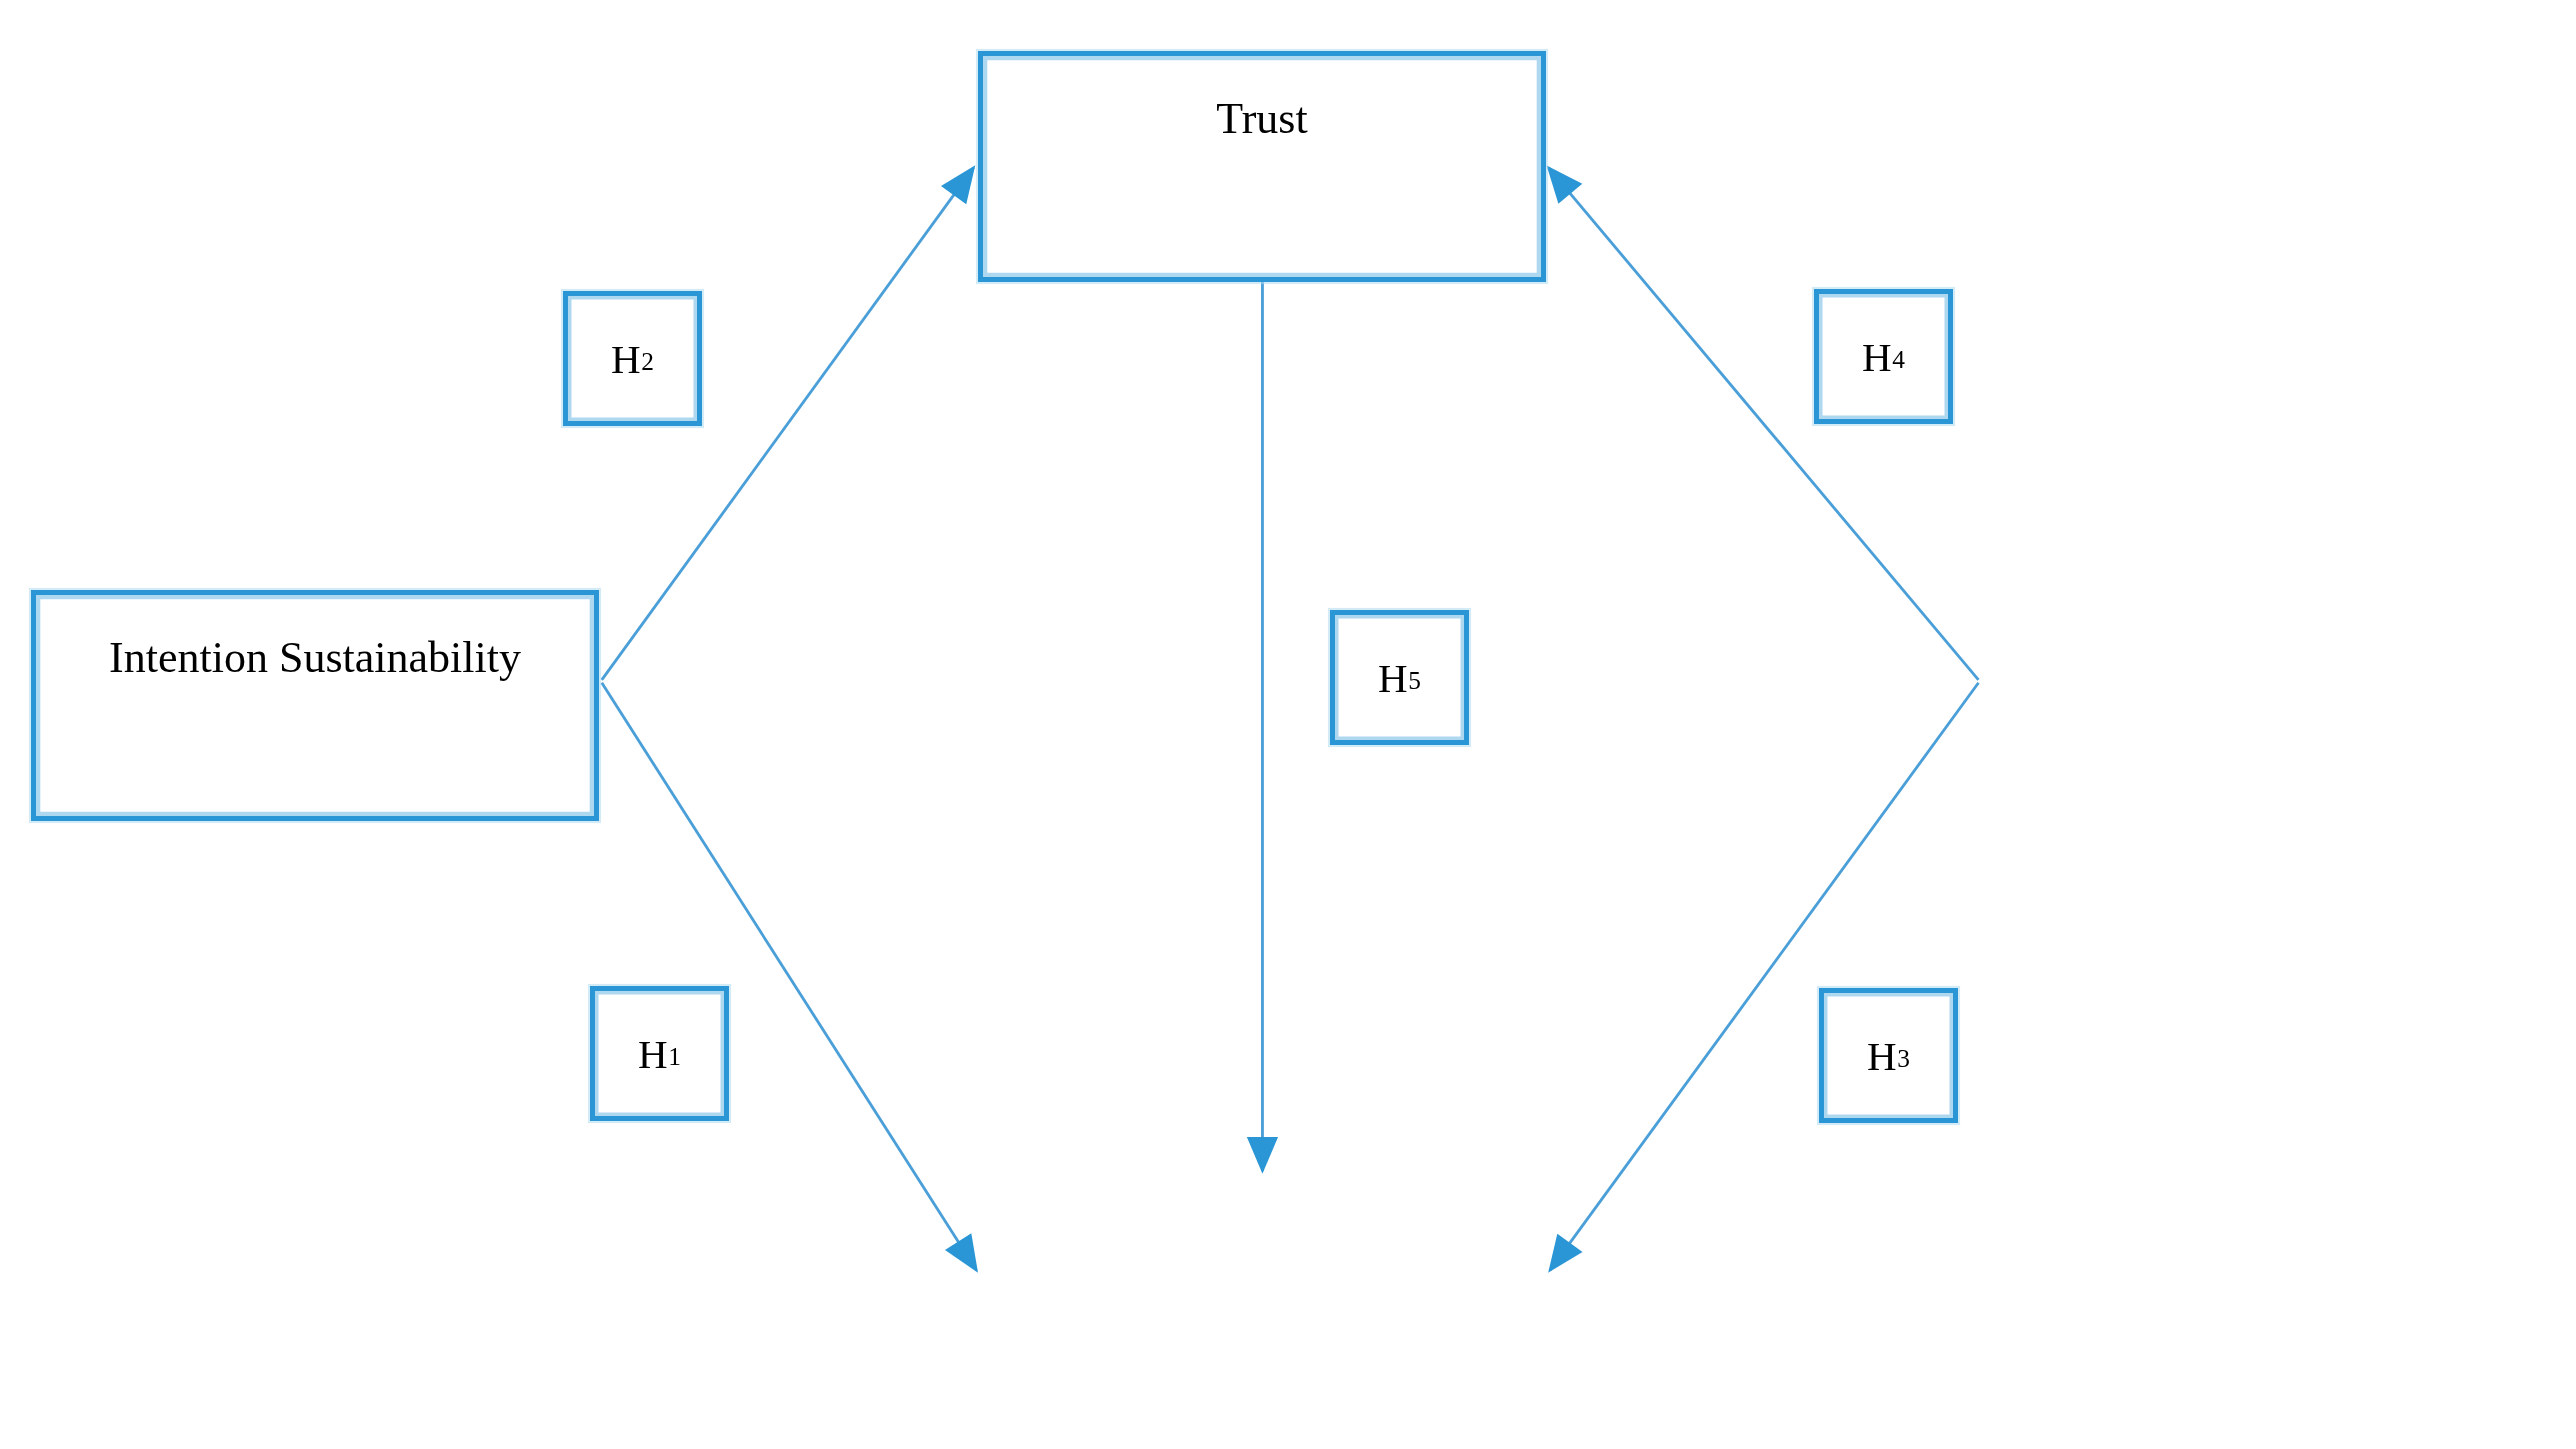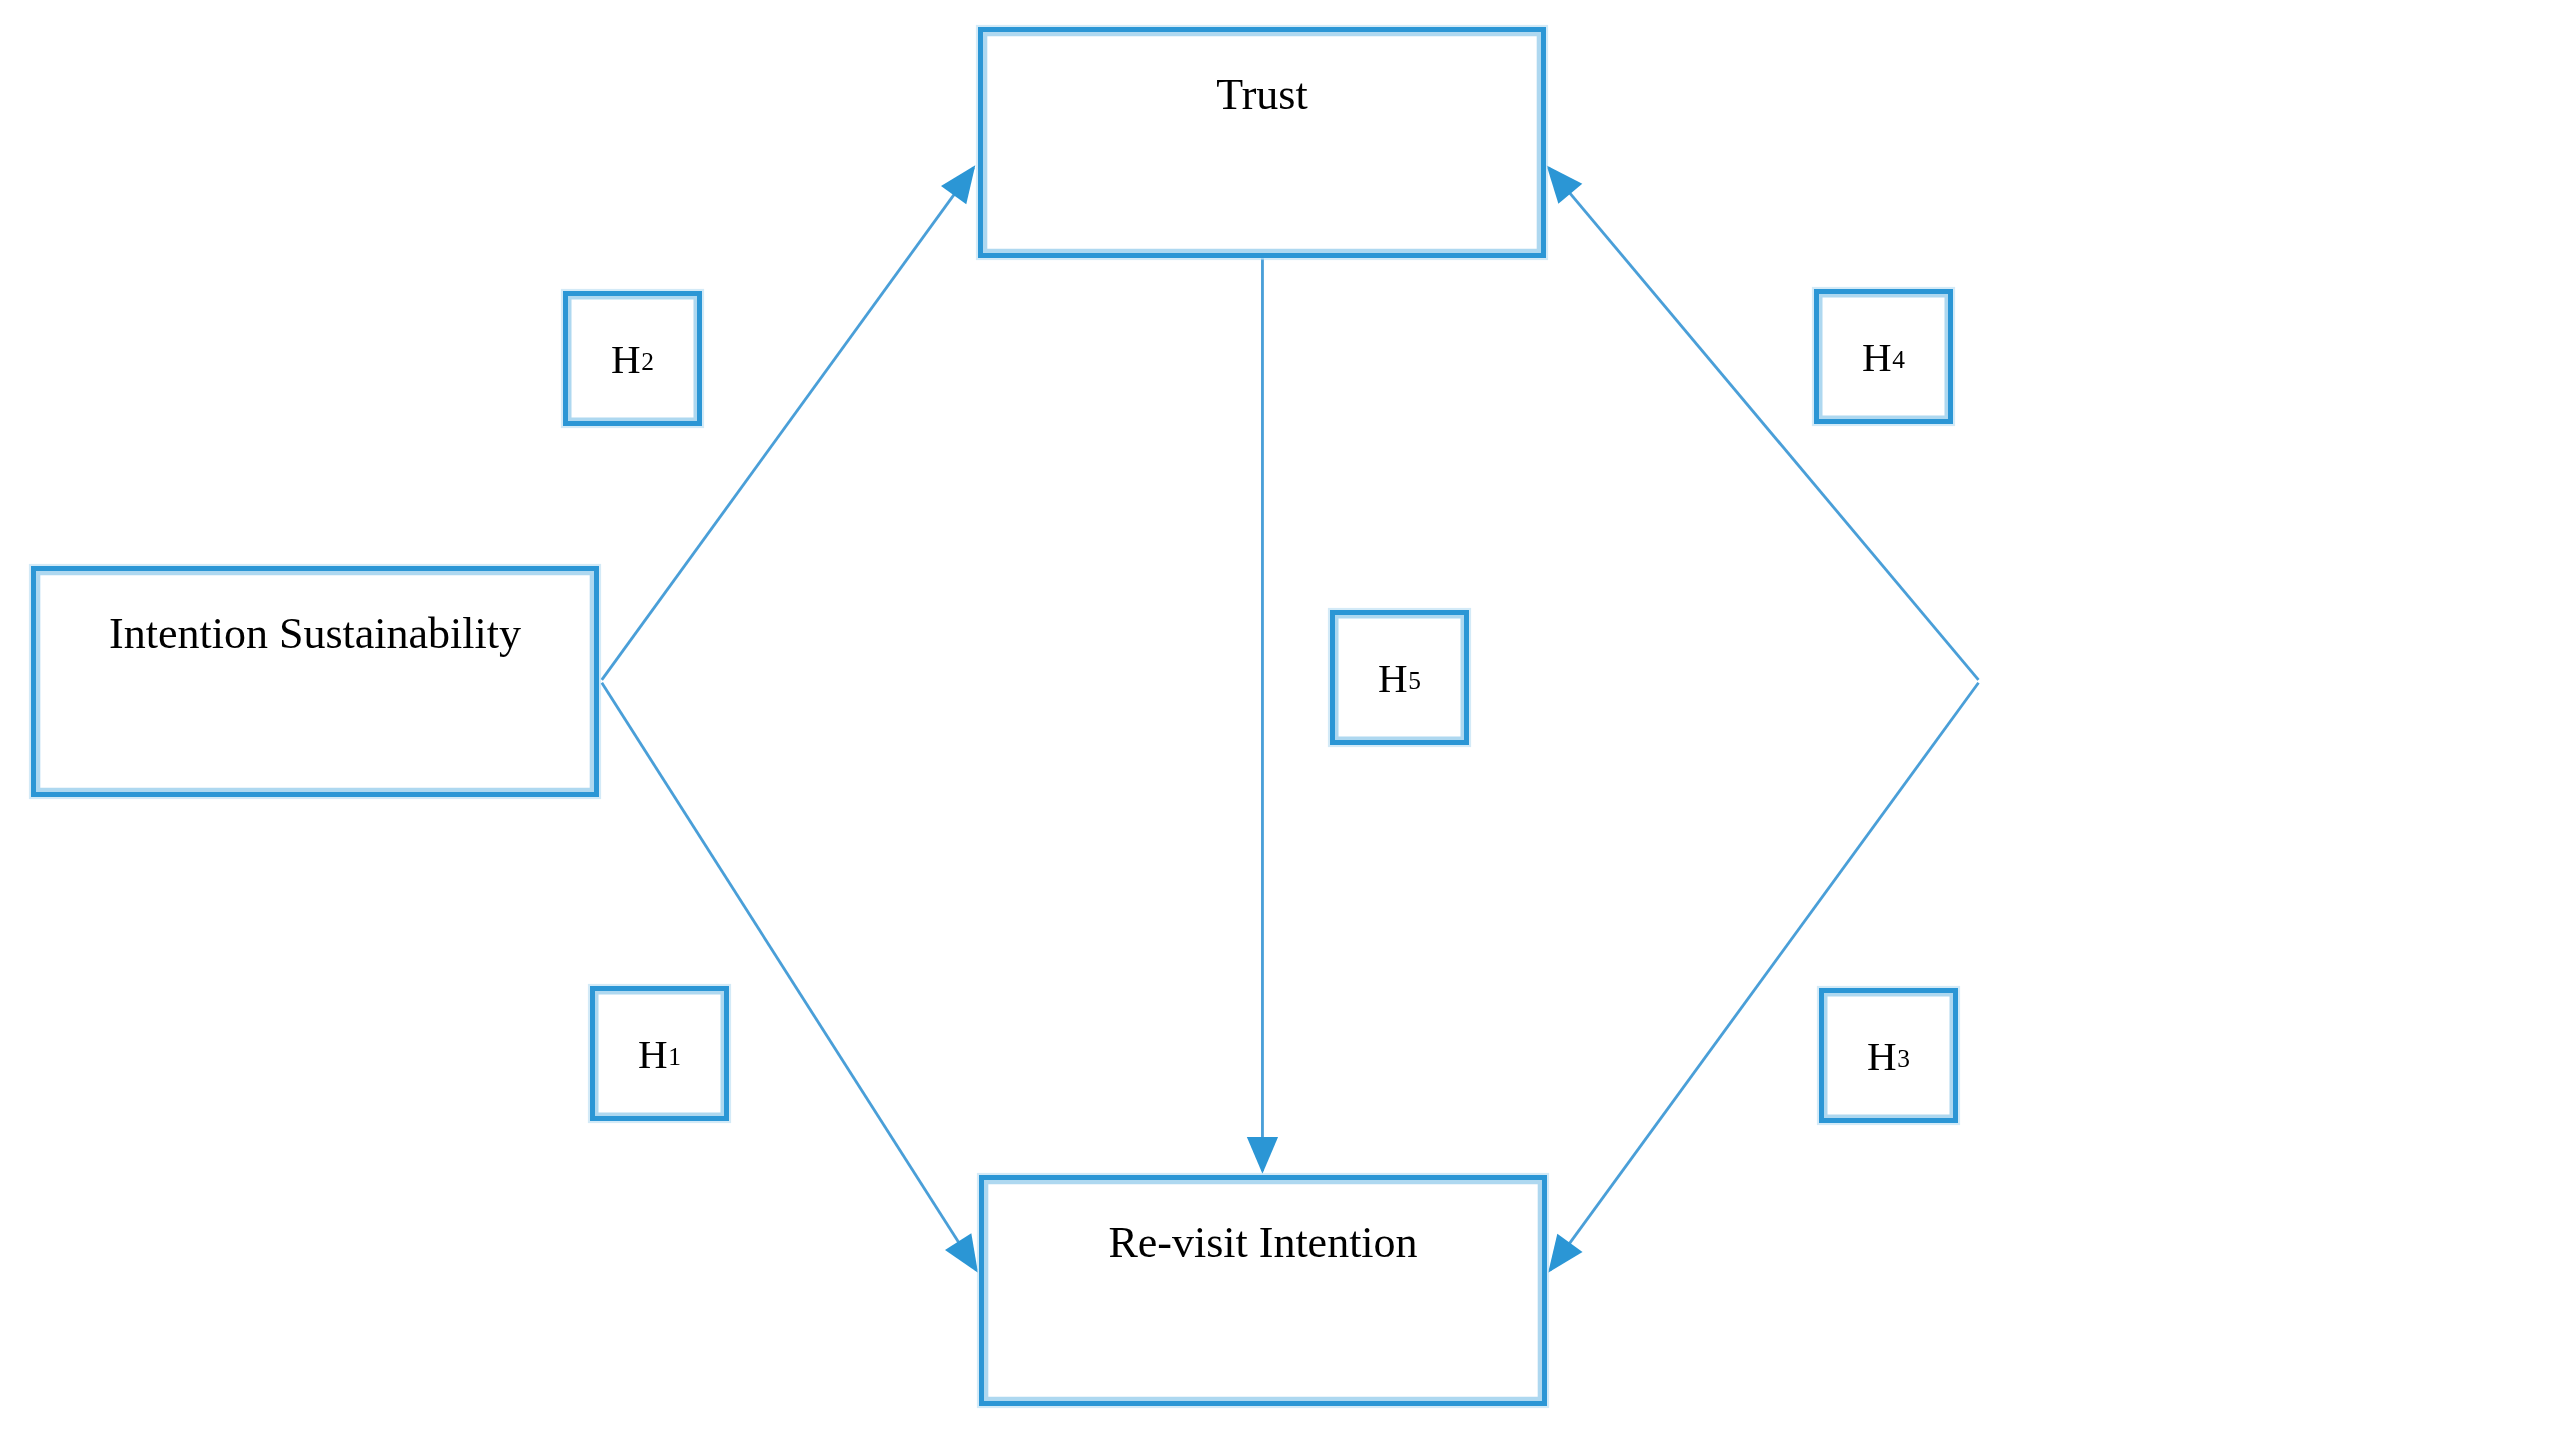--- a/index.html
+++ b/index.html
@@ -29,20 +29,21 @@
     position:absolute;
     width:568px;height:231px;
     box-sizing:border-box;
     background:var(--background);
     border:5px solid var(--box-border);
     box-shadow: 0 0 0 2.1px rgba(174,216,240,.55), inset 0 0 0 4.3px var(--box-border-inner);
     text-align:center;
     padding-top:37px;
     font-size:44px;
     line-height:51px;
+    margin-top:24px;
   }
   .hbox{
     position:absolute;
     width:139px;height:135px;
     box-sizing:border-box;
     background:var(--background);
     border:5px solid var(--box-border);
     box-shadow: 0 0 0 2.1px rgba(174,216,240,.55), inset 0 0 0 3.5px var(--box-border-inner);
     display:flex;align-items:center;justify-content:center;
     font-size:41px;
@@ -75,23 +76,20 @@
 
   <div class="node" style="left:978px;top:27px;">
     <span class="node-label">Trust</span>
   </div>
 
   <div class="node" style="left:31px;top:566px;">
     <span class="node-label">Intention Sustainability</span>
   </div>
 
 
-  <div class="node" style="left:979px;top:1175px;">
-    <span class="node-label">Re-visit Intention</span>
-  </div>
 
   <div class="hbox" style="left:563px;top:291px;">
     <span class="hmain">H</span>
       <sub class="hsub">2</sub>
   </div>
 
   <div class="hbox" style="left:1814px;top:289px;">
     <span class="hmain">H</span>
       <sub class="hsub">4</sub>
   </div>

